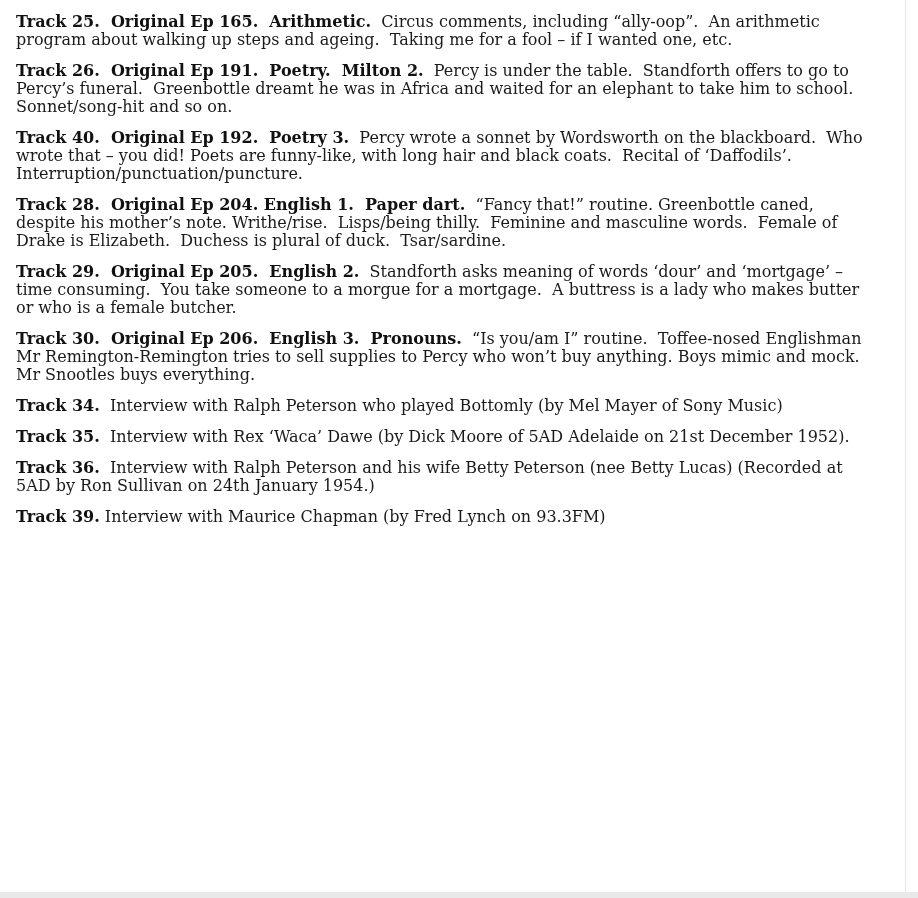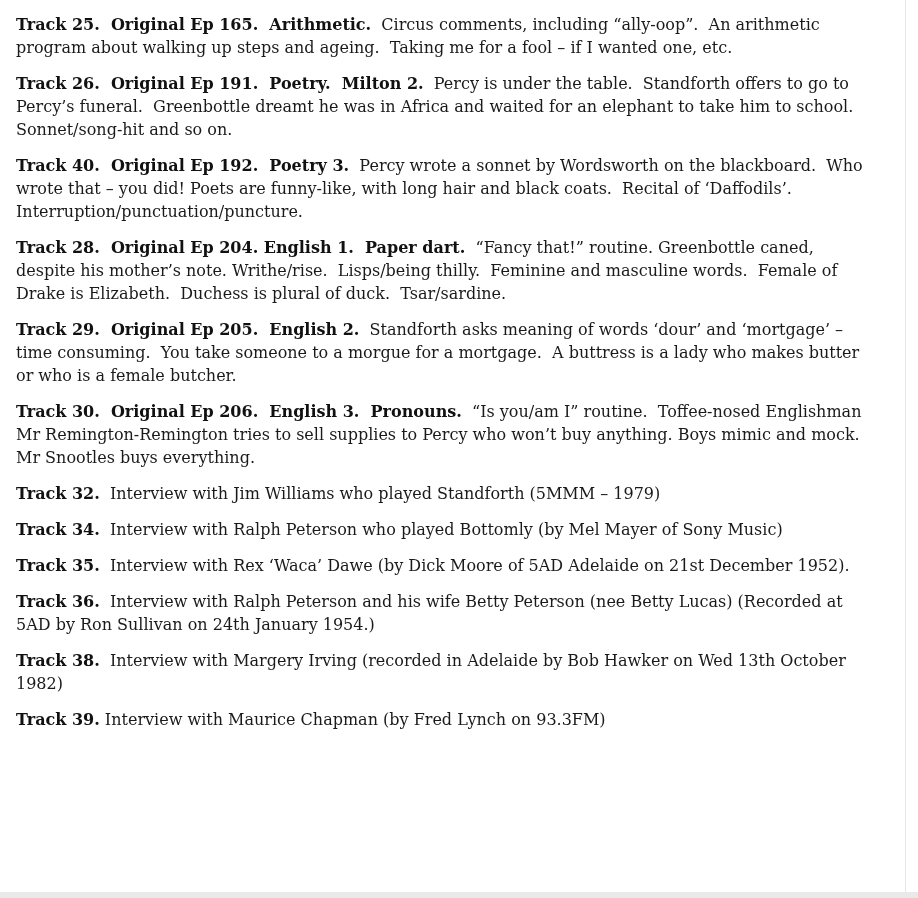--- a/index.html
+++ b/index.html
@@ -18,21 +18,21 @@
     font-family: "DejaVu Serif", "Liberation Serif", serif;
     color: #1a1a1a;
   }
   .track-list {
     box-sizing: border-box;
     padding: 13px 42px 0 16px;
   }
   p.track {
     margin: 0 0 13px 0;
     font-size: 16px;
-    line-height: 23px;
+    line-height: 18px;
     white-space: pre-wrap;
     color: #1a1a1a;
   }
   p.track .track-heading {
     font-weight: bold;
     color: #111111;
   }
   .page-edge-line {
     position: absolute;
     left: 905px;
@@ -56,23 +56,21 @@
 <body>
 
 <div class="page">
   <div class="track-list">
     <p class="track"><strong class="track-heading">Track 25.  Original Ep 165.  Arithmetic.</strong><span class="track-body">  Circus comments, including “ally-oop”.  An arithmetic program about walking up steps and ageing.  Taking me for a fool – if I wanted one, etc.</span></p>
     <p class="track"><strong class="track-heading">Track 26.  Original Ep 191.  Poetry.  Milton 2.</strong><span class="track-body">  Percy is under the table.  Standforth offers to go to Percy’s funeral.  Greenbottle dreamt he was in Africa and waited for an elephant to take him to school.  Sonnet/song-hit and so on.</span></p>
     <p class="track"><strong class="track-heading">Track 40.  Original Ep 192.  Poetry 3.</strong><span class="track-body">  Percy wrote a sonnet by Wordsworth on the blackboard.  Who wrote that – you did! Poets are funny-like, with long hair and black coats.  Recital of ‘Daffodils’.  Interruption/punctuation/puncture.</span></p>
     <p class="track"><strong class="track-heading">Track 28.  Original Ep 204. English 1.  Paper dart.</strong><span class="track-body">  “Fancy that!” routine. Greenbottle caned, despite his mother’s note. Writhe/rise.  Lisps/being thilly.  Feminine and masculine words.  Female of Drake is Elizabeth.  Duchess is plural of duck.  Tsar/sardine.</span></p>
     <p class="track"><strong class="track-heading">Track 29.  Original Ep 205.  English 2.</strong><span class="track-body">  Standforth asks meaning of words ‘dour’ and ‘mortgage’ – time consuming.  You take someone to a morgue for a mortgage.  A buttress is a lady who makes butter or who is a female butcher.</span></p>
     <p class="track"><strong class="track-heading">Track 30.  Original Ep 206.  English 3.  Pronouns.</strong><span class="track-body">  “Is you/am I” routine.  Toffee-nosed Englishman Mr Remington-Remington tries to sell supplies to Percy who won’t buy anything. Boys mimic and mock.  Mr Snootles buys everything.</span></p>
-    <p class="track"><strong class="track-heading">Track 32.</strong><span class="track-body">  Interview with Jim Williams who played Standforth (5MMM – 1979)</span></p>
     <p class="track"><strong class="track-heading">Track 34.</strong><span class="track-body">  Interview with Ralph Peterson who played Bottomly (by Mel Mayer of Sony Music)</span></p>
     <p class="track"><strong class="track-heading">Track 35.</strong><span class="track-body">  Interview with Rex ‘Waca’ Dawe (by Dick Moore of 5AD Adelaide on 21st December 1952).</span></p>
     <p class="track"><strong class="track-heading">Track 36.</strong><span class="track-body">  Interview with Ralph Peterson and his wife Betty Peterson (nee Betty Lucas) (Recorded at 5AD by Ron Sullivan on 24th January 1954.)</span></p>
-    <p class="track"><strong class="track-heading">Track 38.</strong><span class="track-body">  Interview with Margery Irving (recorded in Adelaide by Bob Hawker on Wed 13th October 1982)</span></p>
     <p class="track"><strong class="track-heading">Track 39.</strong><span class="track-body"> Interview with Maurice Chapman (by Fred Lynch on 93.3FM)</span></p>
 
   </div>
   <div class="page-edge-line"></div>
   <div class="page-bottom-edge"></div>
 </div>
 
 </body></html>

